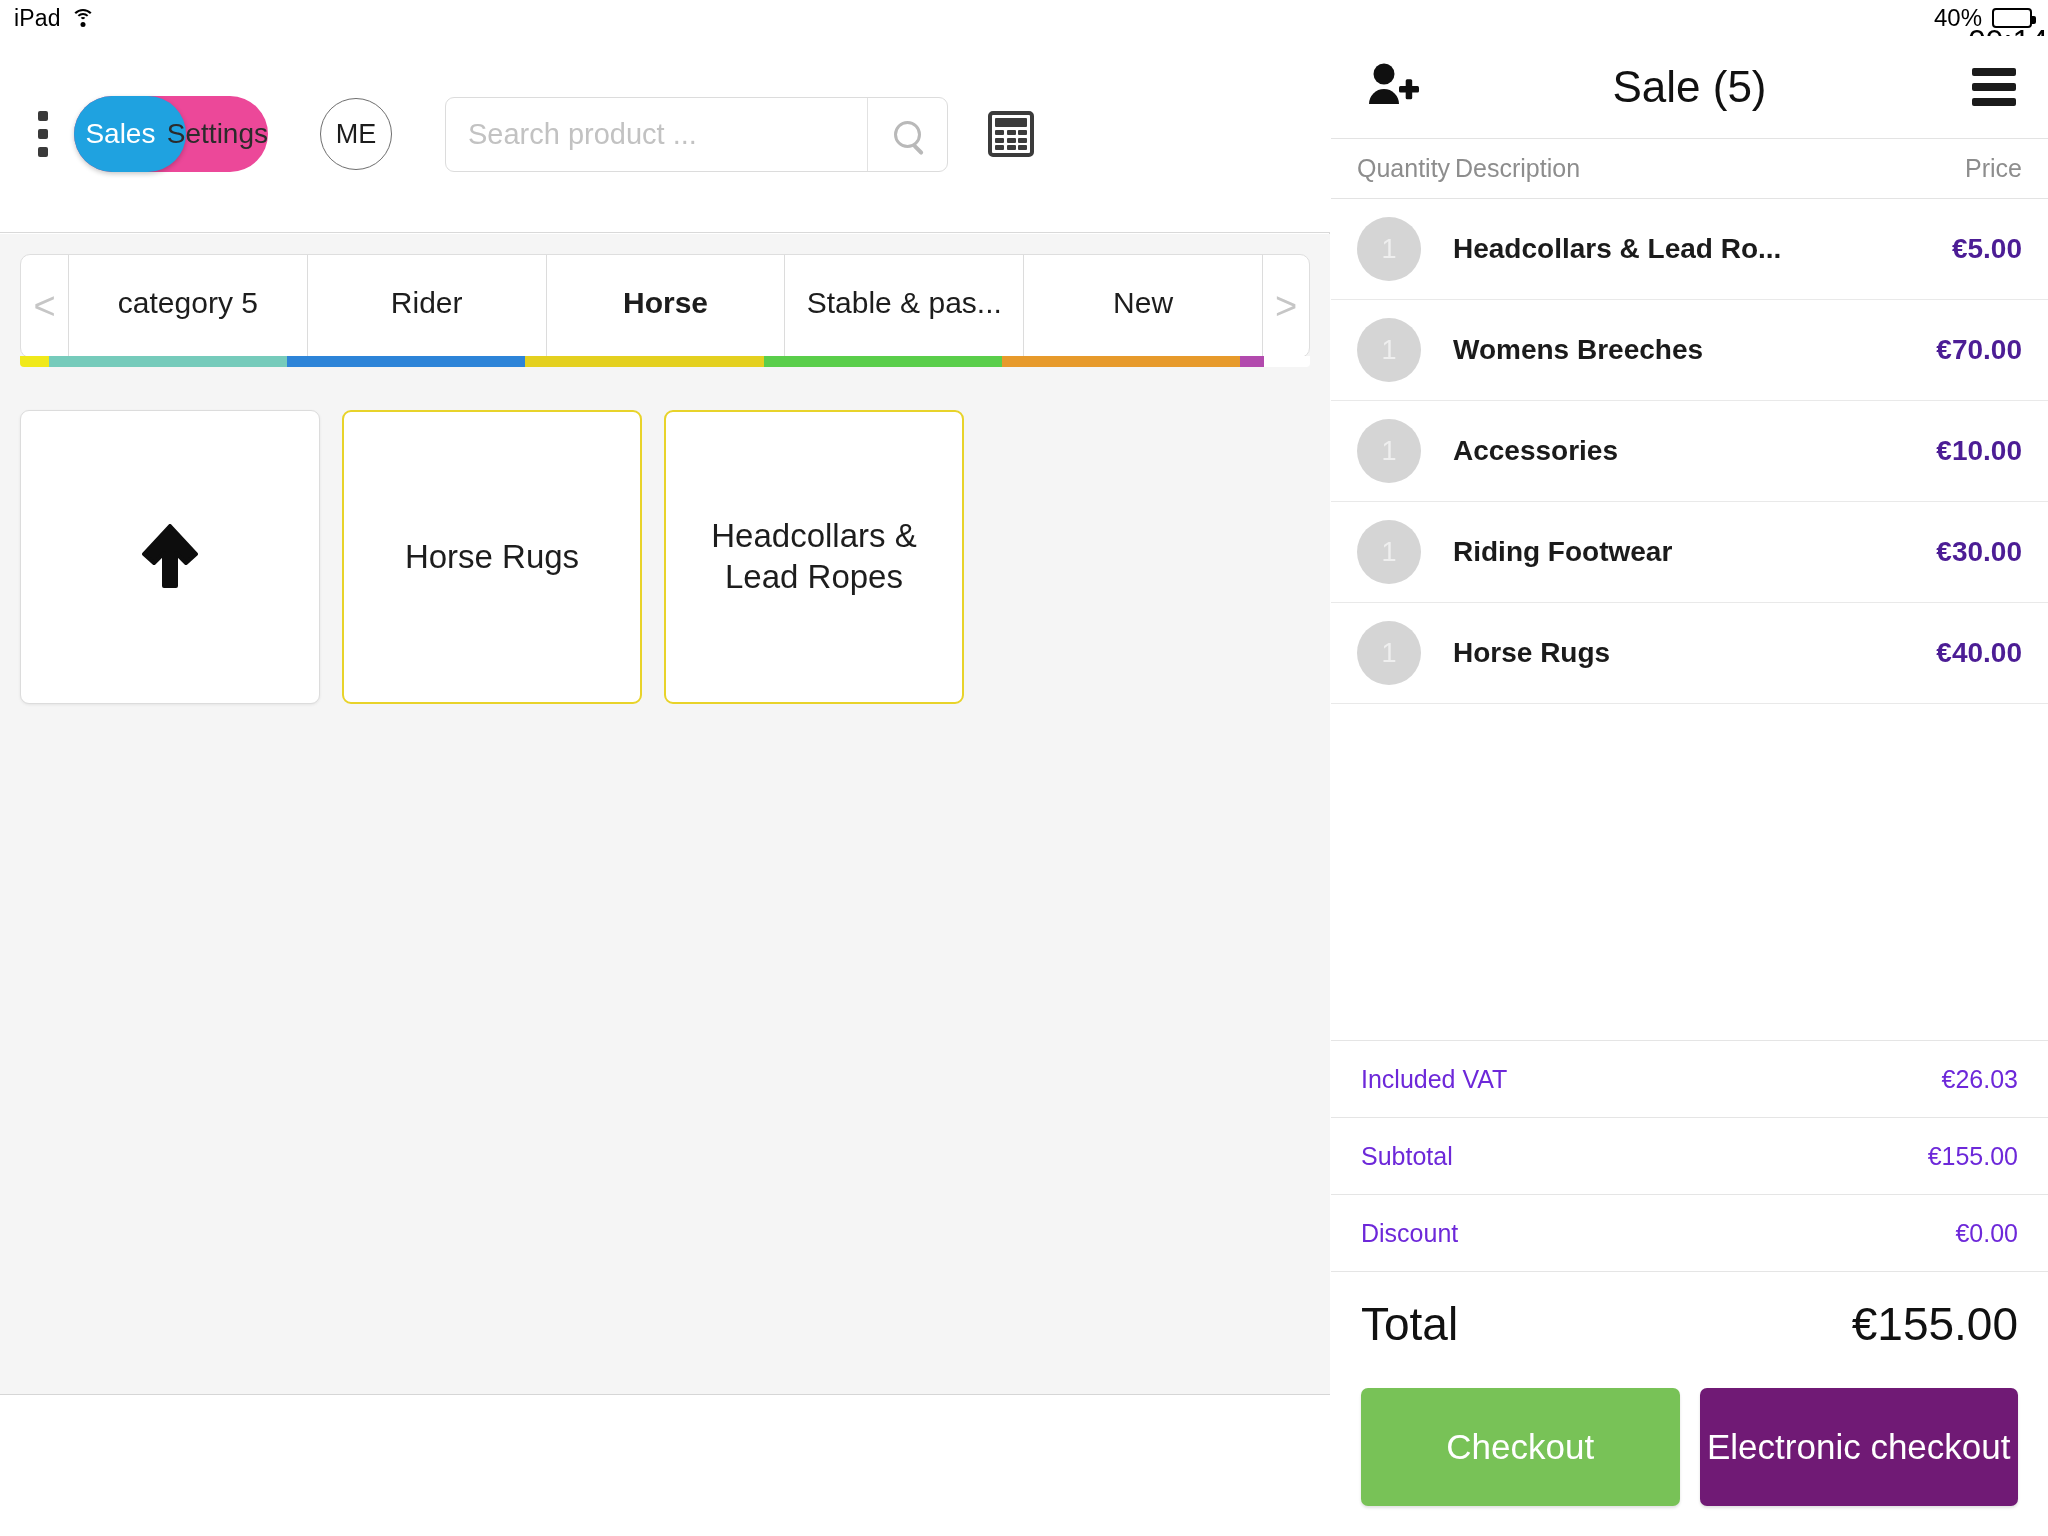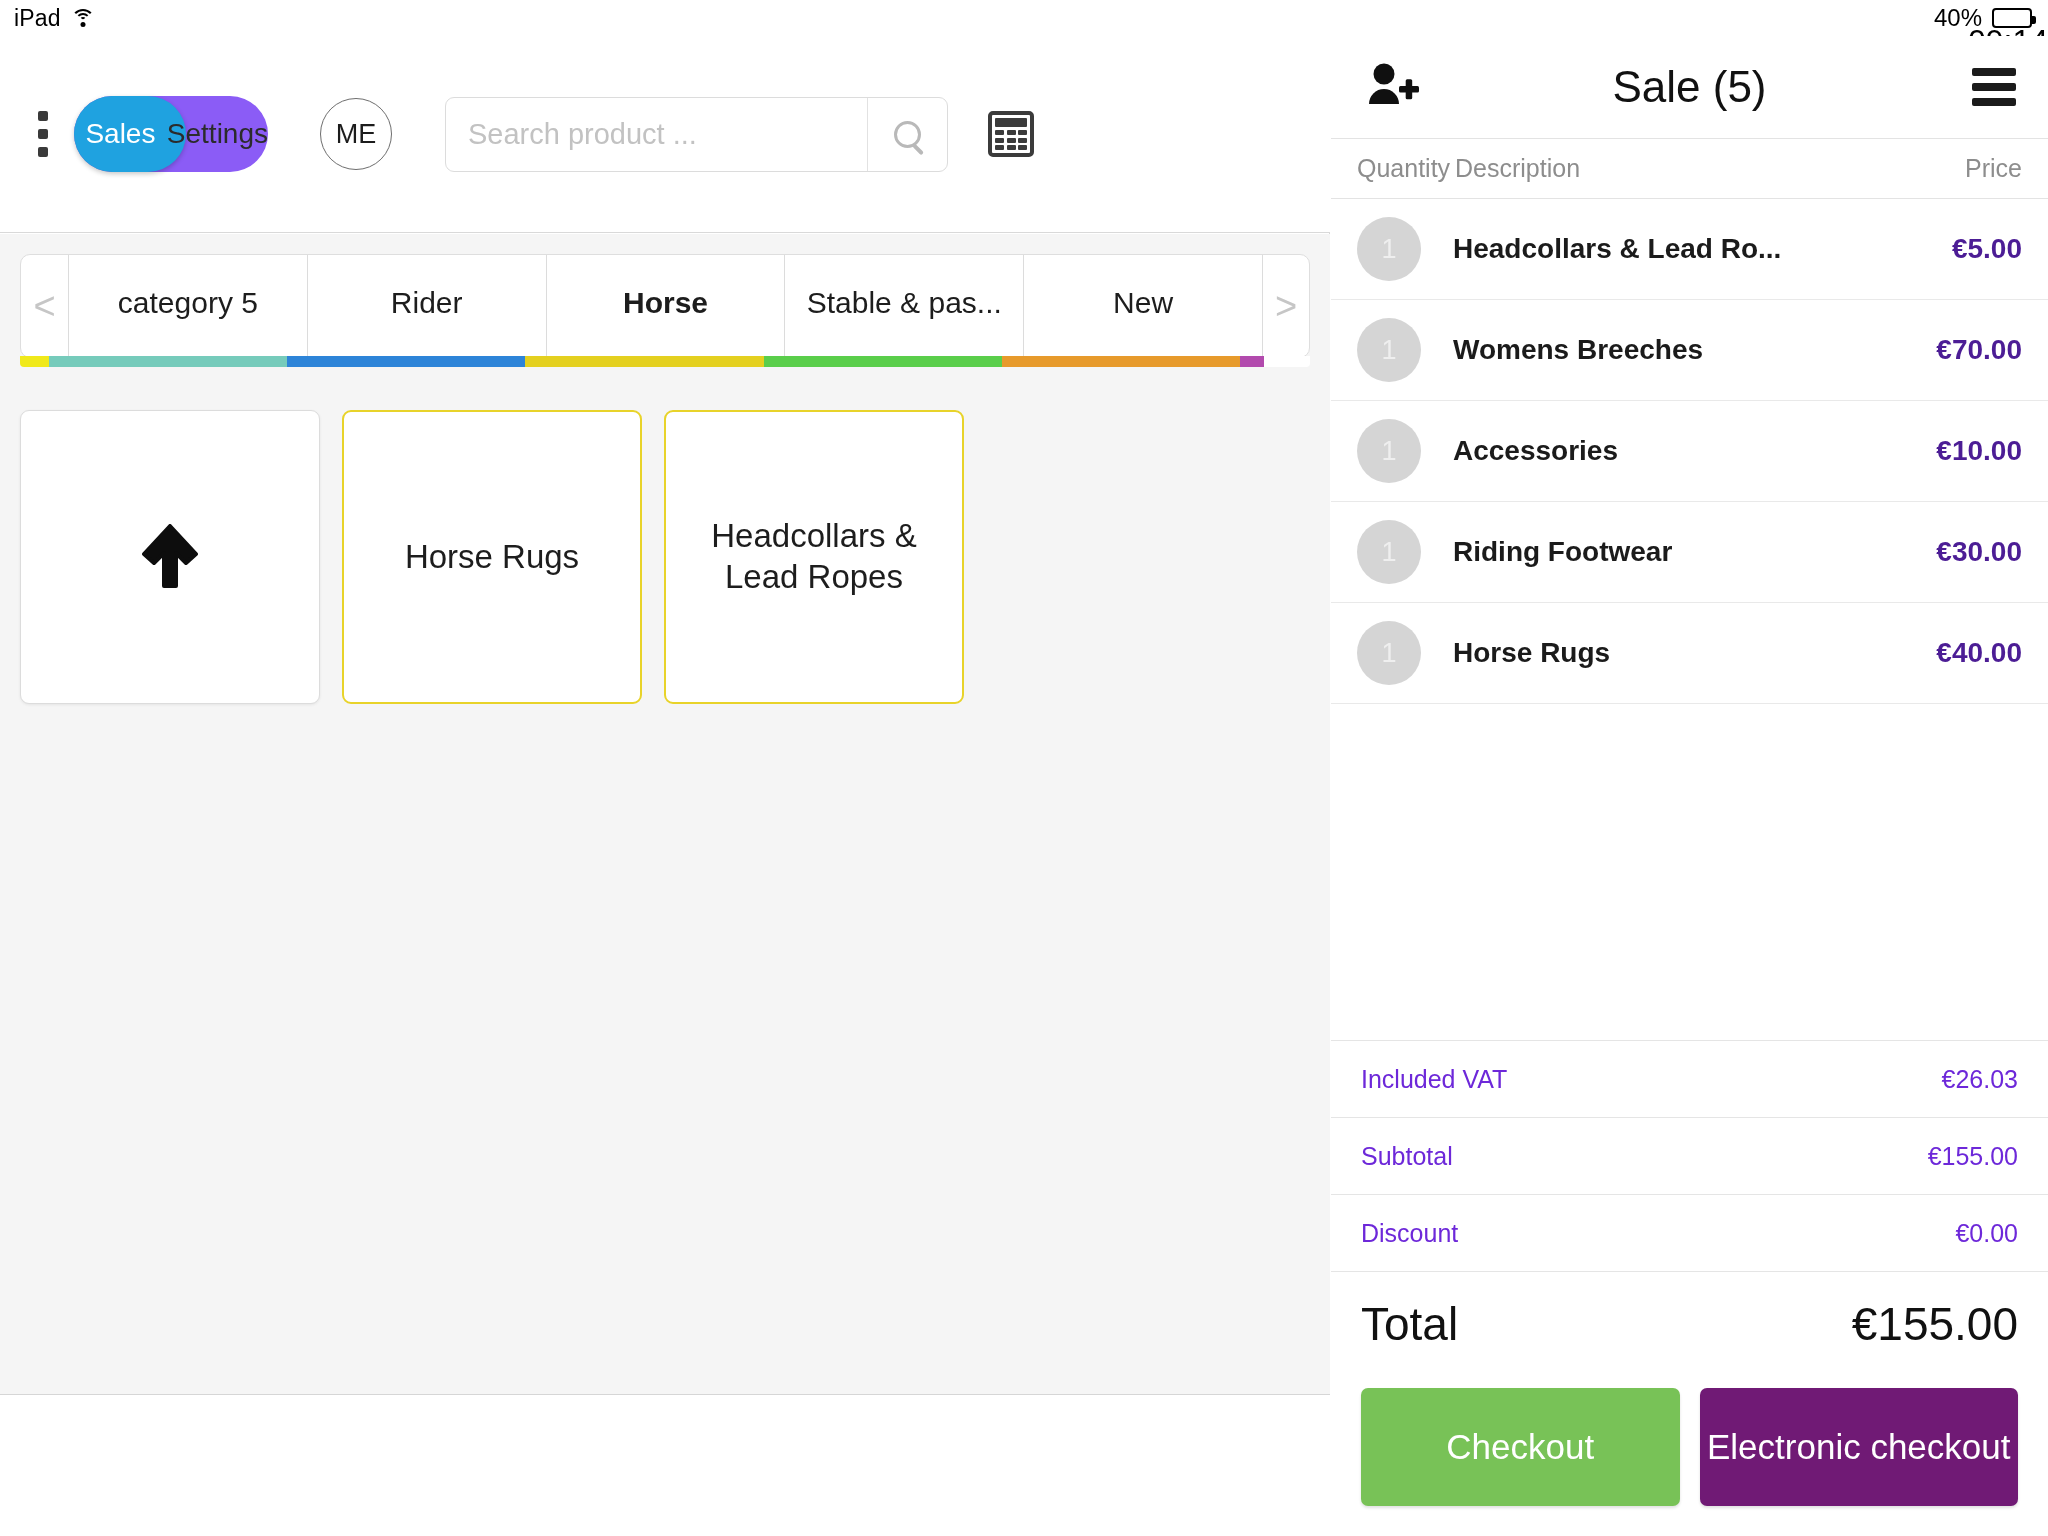--- a/index.html
+++ b/index.html
@@ -48,21 +48,21 @@
     position:absolute; top:0; left:0; width:1330px; height:197px;
     background:#fff; border-bottom:1px solid #d9d9d9;
     display:flex; align-items:center;
   }
   .kebab{ margin-left:34px; width:18px; display:flex; flex-direction:column;
     gap:8px; align-items:center; cursor:pointer; }
   .kebab span{ width:10px; height:10px; background:#3a3a3a; border-radius:2px; }
 
   .segmented{
     margin-left:22px; position:relative; height:76px; width:194px;
-    background:#8b5cf6; border-radius:38px; display:flex; align-items:center;
+    background:#ec4899; border-radius:38px; display:flex; align-items:center;
   }
   .seg-btn{ flex:1; height:76px; display:flex; align-items:center;
     justify-content:center; font-size:28px; color:#2b2b2b; z-index:2;
     cursor:pointer; }
   .seg-btn.active{ color:#ffffff; }
   .seg-pill{ position:absolute; left:0; top:0; width:112px; height:76px;
     background:#1fa2e0; border-radius:38px; z-index:1;
     box-shadow:0 2px 5px rgba(0,0,0,.22); }
 
   .avatar{

